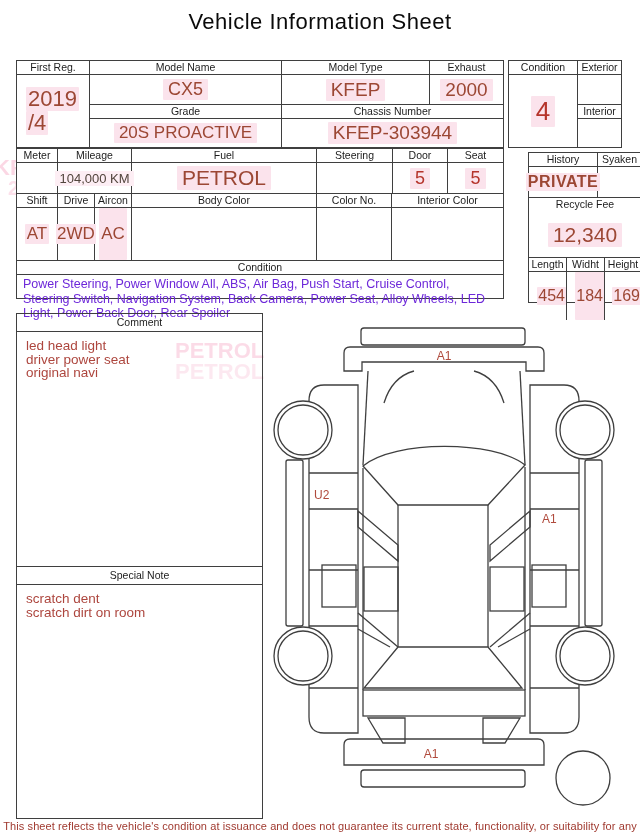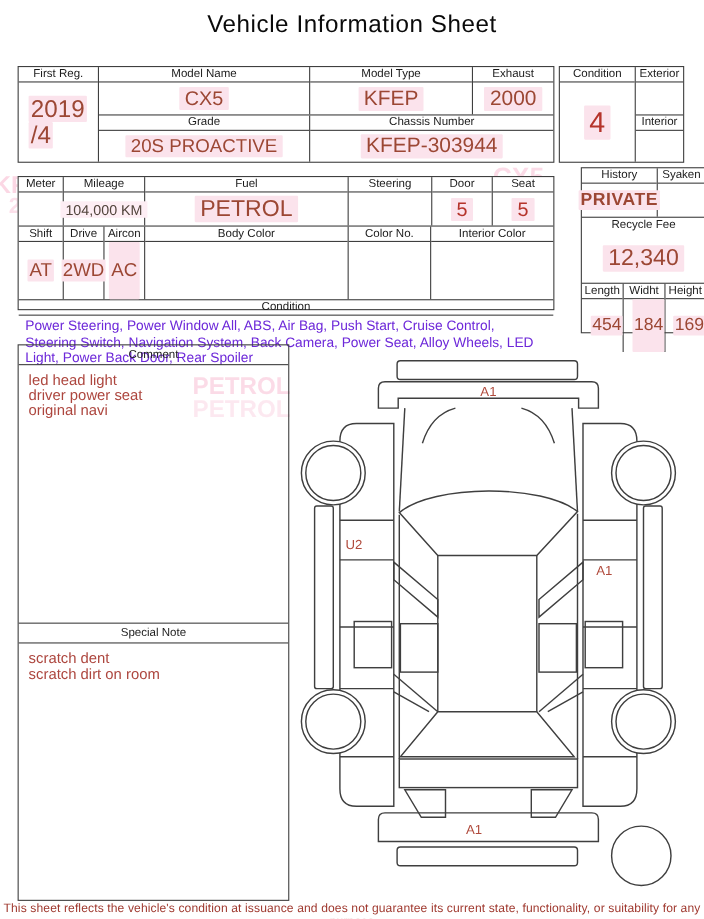--- a/index.html
+++ b/index.html
@@ -134,21 +134,21 @@
         </div>
     </div>
     <div class="col" style="flex:1">
       <div class="lbl bb">Exterior</div>
       <div style="flex:0 0 29px"></div>
       <div class="lbl bt bb" style="flex:0 0 15px">Interior</div>
       <div style="flex:1"></div>
     </div>
   </div>
 
-  <div class="tbl col z2" style="left:16px;top:160px;width:488px;height:122px">
+  <div class="tbl col z2" style="left:16px;top:148px;width:488px;height:151px">
     <div class="row bb" style="flex:0 0 45px">
       <div class="col br" style="flex:0 0 41px">
         <div class="lbl bb">Meter</div>
         <div class="val"></div>
       </div>
       <div class="col br" style="flex:0 0 74px">
         <div class="lbl bb">Mileage</div>
         <div class="val fs13 dark">
             <span class="hl2">104,000 KM</span>
           </div>

